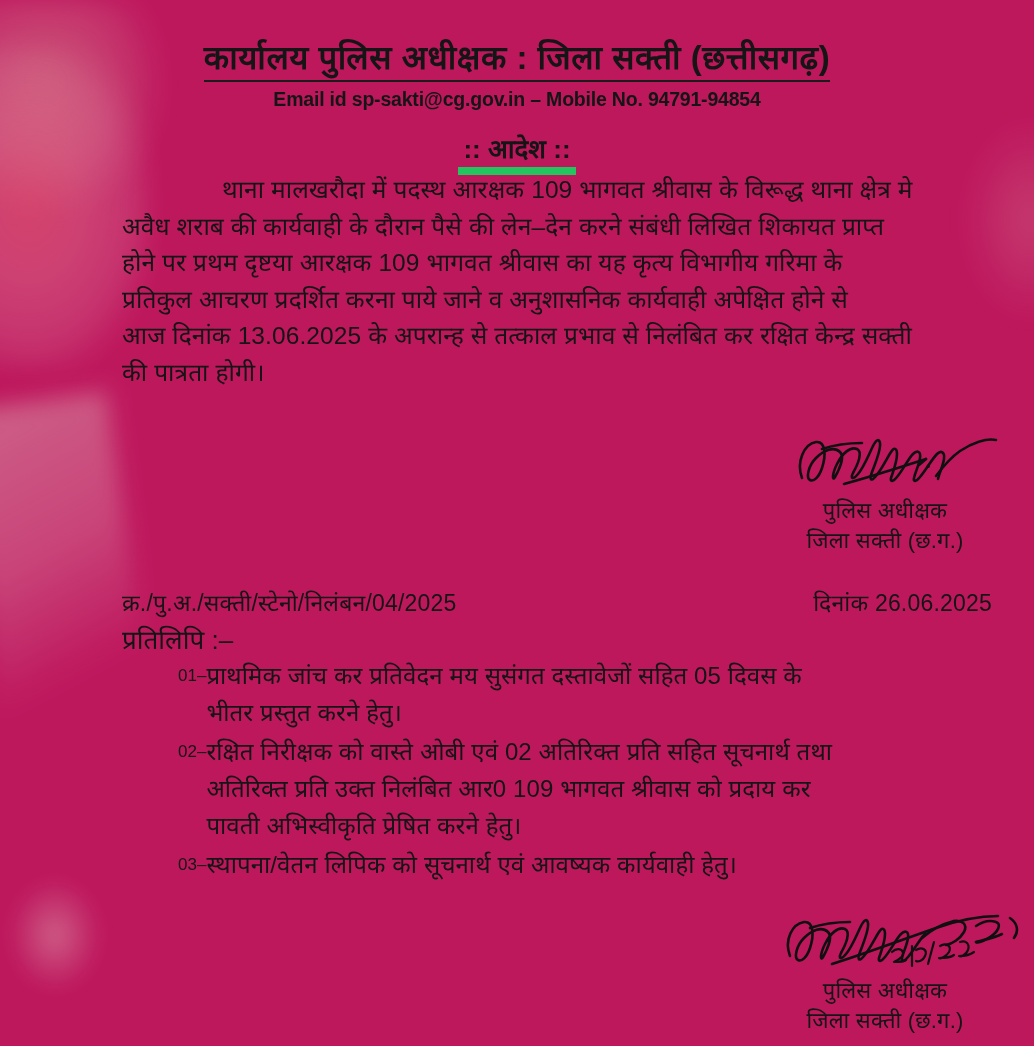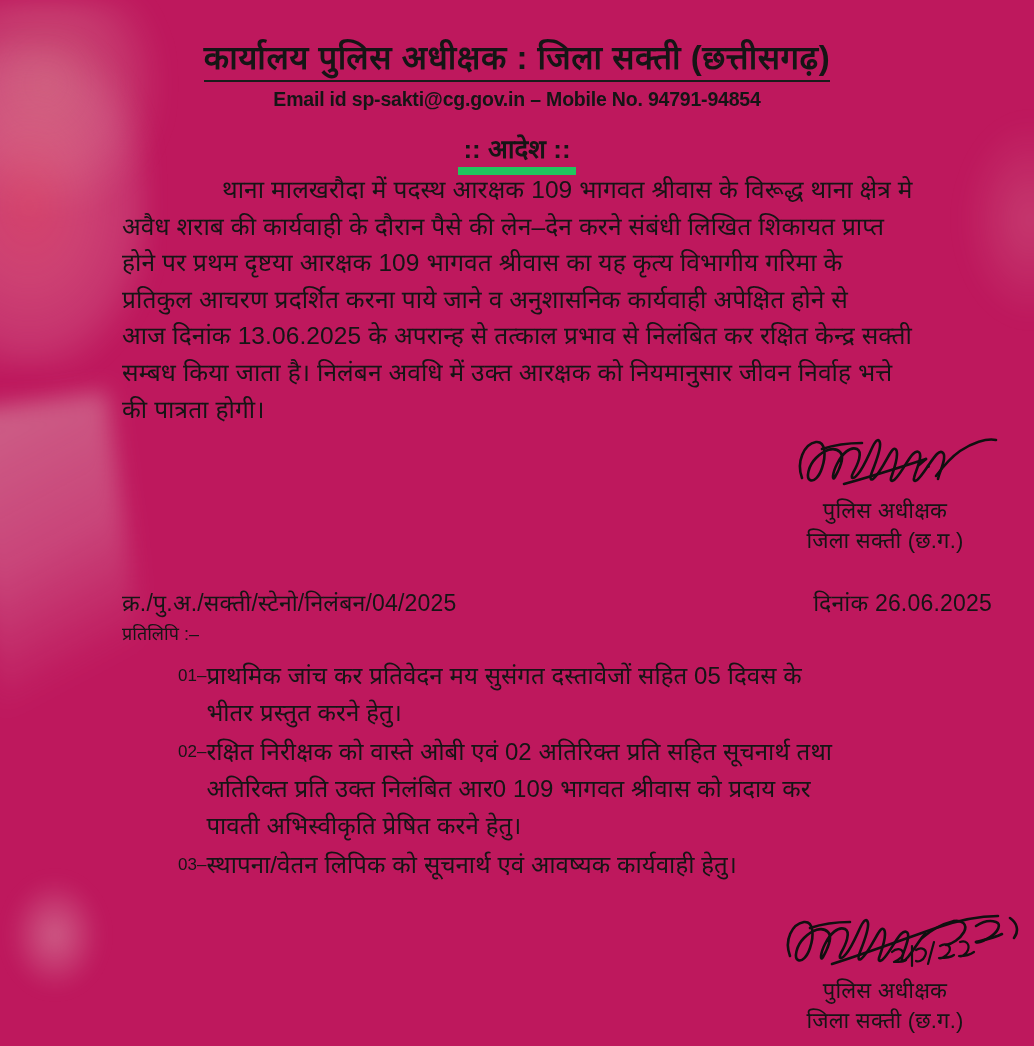--- a/index.html
+++ b/index.html
@@ -186,21 +186,21 @@
     justify-content: space-between;
     align-items: baseline;
     font-size: 23px;
   }
   .ref-no { letter-spacing: 0.2px; }
   .ref-date { letter-spacing: 0.2px; padding-right: 8px; }
   .copy-label {
     position: absolute;
     left: 122px;
     top: 621px;
-    font-size: 18px;
+    font-size: 26px;
   }
 
   
   .list-block {
     position: absolute;
     left: 122px;
     top: 657px;
     width: 880px;
   }
   .list-item {
@@ -246,21 +246,20 @@
     <div class="order-word">
       <span class="ul">:: आदेश ::</span>
     </div>
 
     <div class="body-block">
       <div class="body-line indent">थाना मालखरौदा में पदस्थ आरक्षक 109 भागवत श्रीवास के विरूद्ध थाना क्षेत्र मे</div>
       <div class="body-line">अवैध शराब की कार्यवाही के दौरान पैसे की लेन–देन करने संबंधी लिखित शिकायत प्राप्त</div>
       <div class="body-line">होने पर प्रथम दृष्टया आरक्षक 109 भागवत श्रीवास का यह कृत्य विभागीय गरिमा के</div>
       <div class="body-line">प्रतिकुल आचरण प्रदर्शित करना पाये जाने व अनुशासनिक कार्यवाही अपेक्षित होने से</div>
       <div class="body-line">आज दिनांक 13.06.2025 के अपरान्ह से तत्काल प्रभाव से निलंबित कर रक्षित केन्द्र सक्ती</div>
-      <div class="body-line">सम्बध किया जाता है। निलंबन अवधि में उक्त आरक्षक को नियमानुसार जीवन निर्वाह भत्ते</div>
       <div class="body-line">की पात्रता होगी।</div>
     </div>
 
     <div class="sig-block-1">
       <div class="sig-scribble">
         <svg width="290" height="64" viewBox="0 0 290 64" fill="none" xmlns="http://www.w3.org/2000/svg" aria-hidden="true">
           <g stroke="#101010" stroke-width="2.6" fill="none" stroke-linecap="round" stroke-linejoin="round">
             <path d="M62 46 C56 30 64 12 76 10 C86 9 86 24 82 36 C79 45 74 50 70 48 C66 46 68 34 76 26 C84 18 94 14 100 20 C105 25 99 38 95 45 C92 50 92 42 97 32 C102 22 110 14 117 17 C123 20 118 32 113 41 C110 47 113 48 118 42 C124 35 129 22 133 14 C136 8 139 6 140 11 C141 17 136 30 132 40 C129 48 131 50 136 44 C142 37 147 26 151 20 C154 15 157 16 157 22 C157 30 153 40 151 46 C150 50 153 50 157 45 C163 38 168 27 173 22 C177 18 181 19 180 26 C179 33 175 41 174 46 C173 50 176 50 180 45 C186 38 192 27 197 22 C201 18 205 20 204 27 C203 34 199 42 198 47"></path>
             <path d="M196 44 C202 36 210 26 220 19 C232 11 246 6 256 8"></path>
             <path d="M82 17 C94 13 108 11 122 11"></path>

